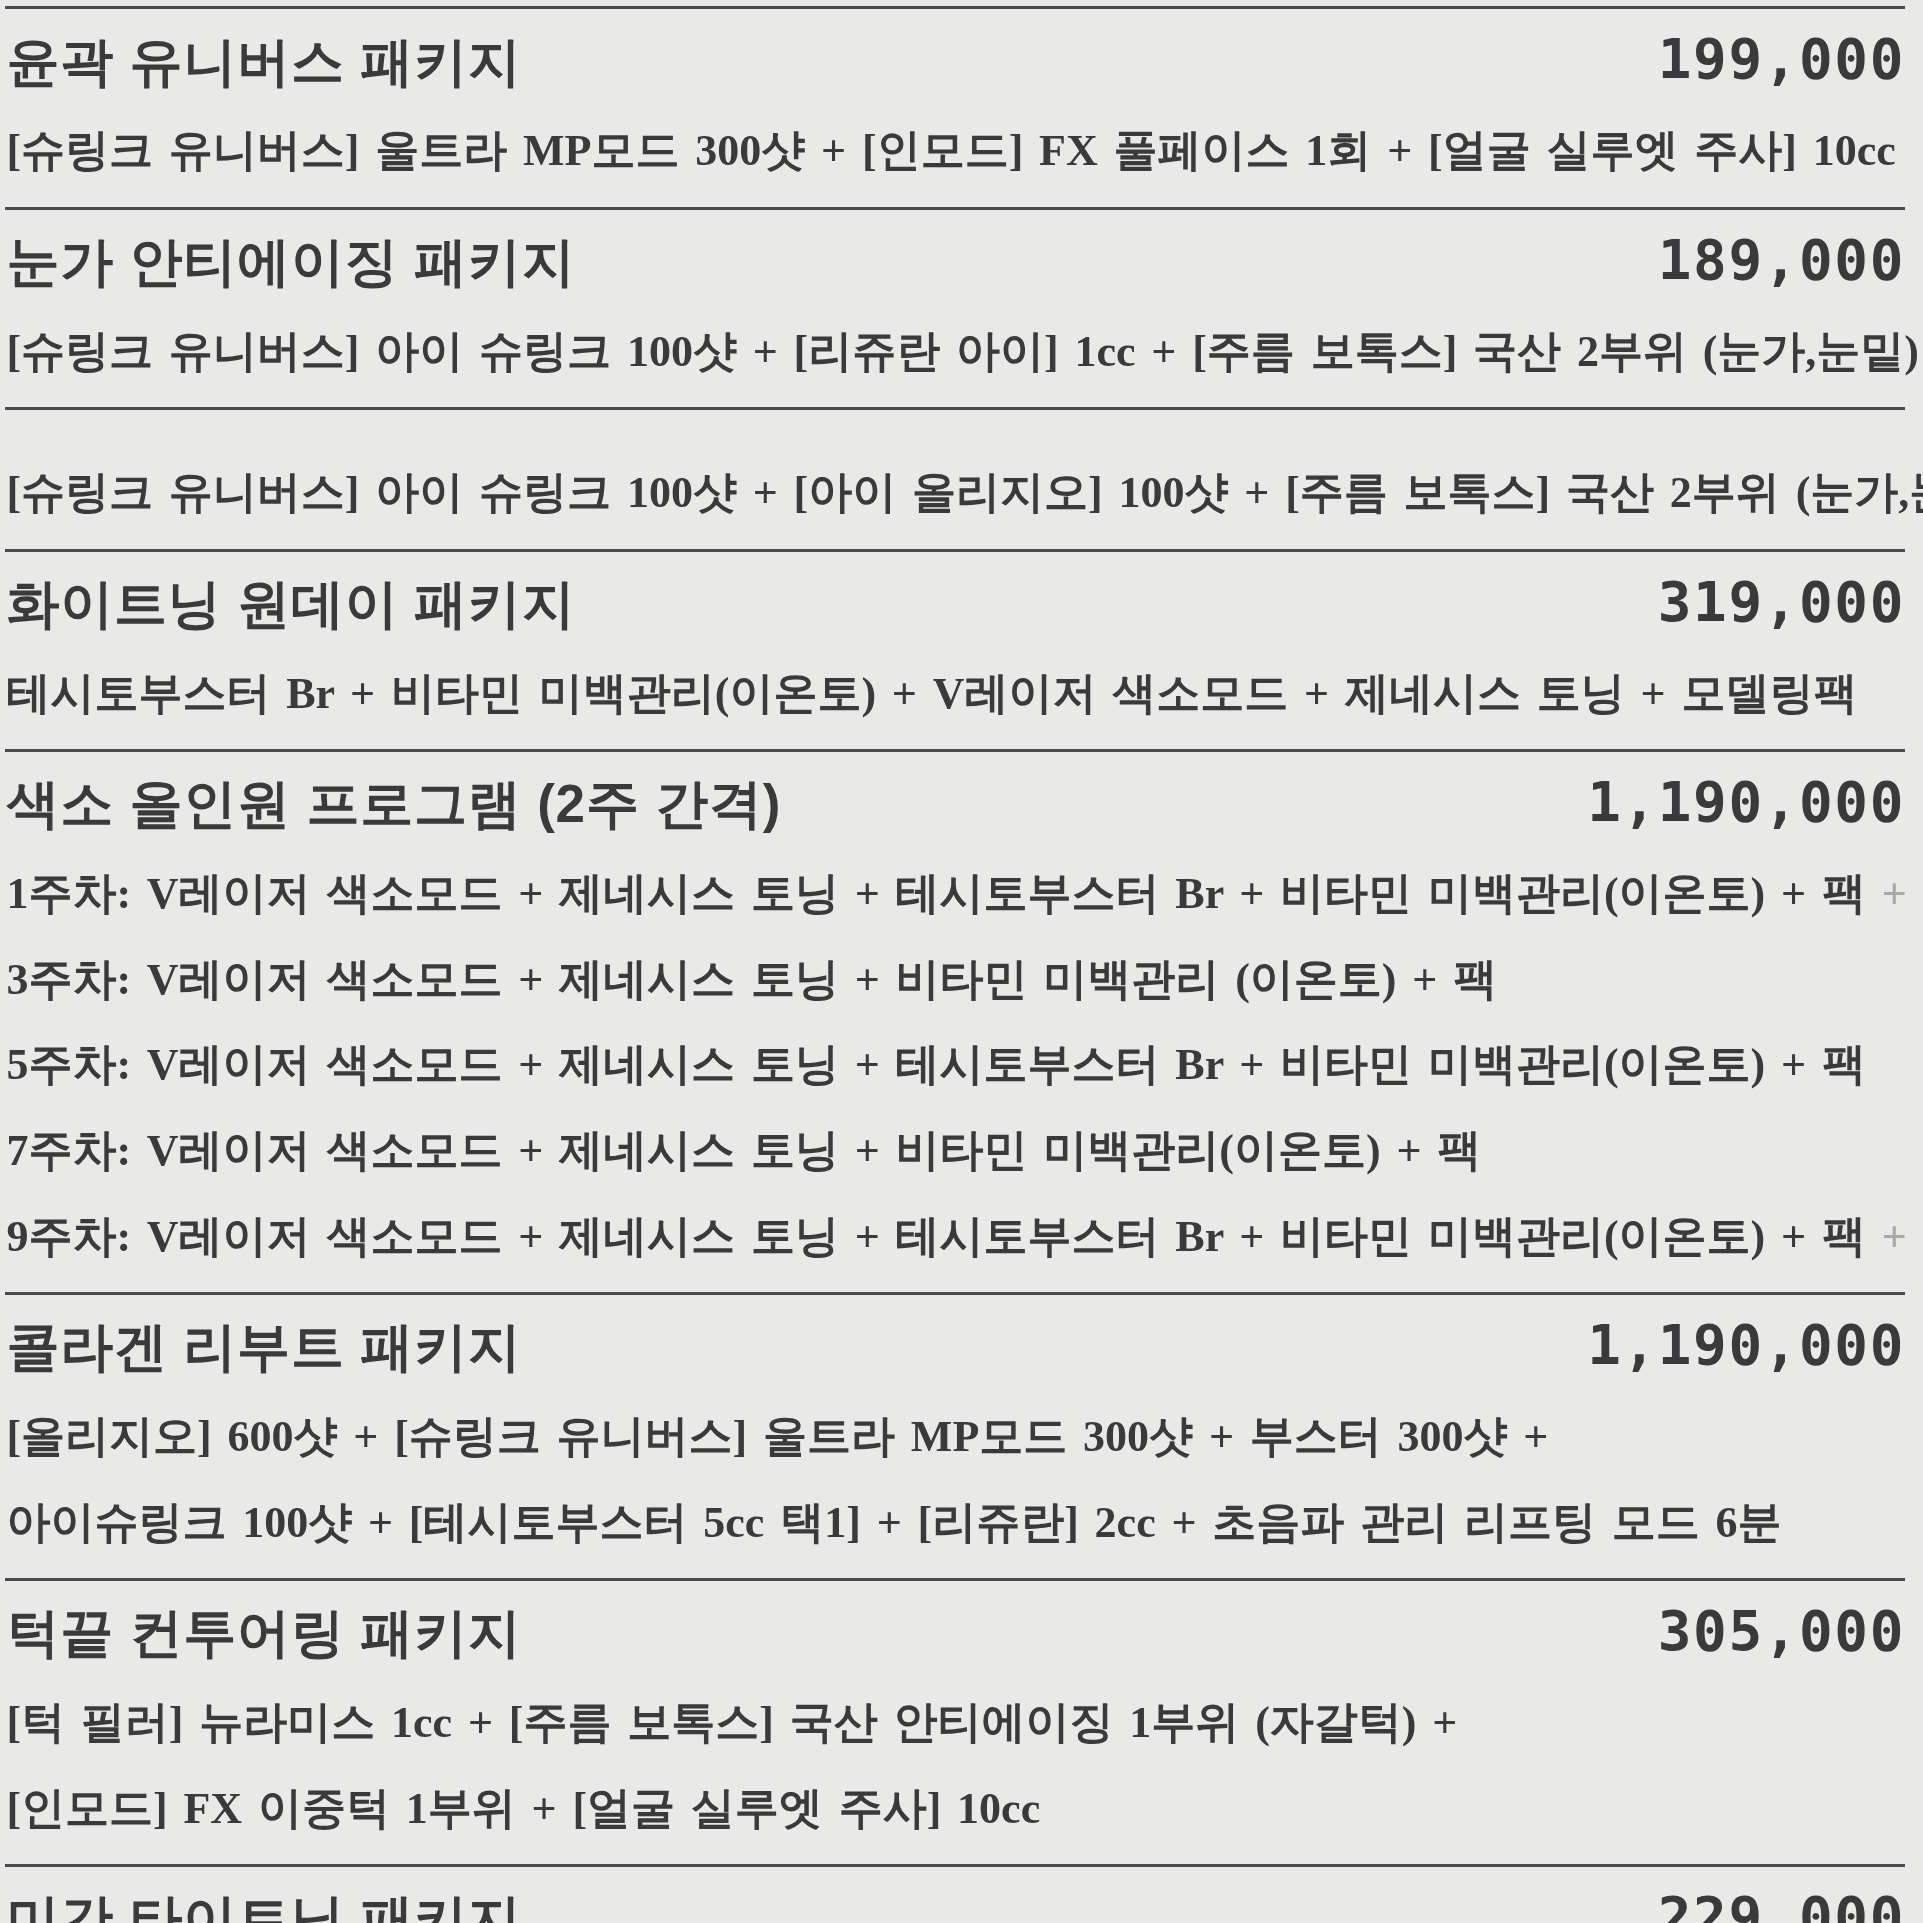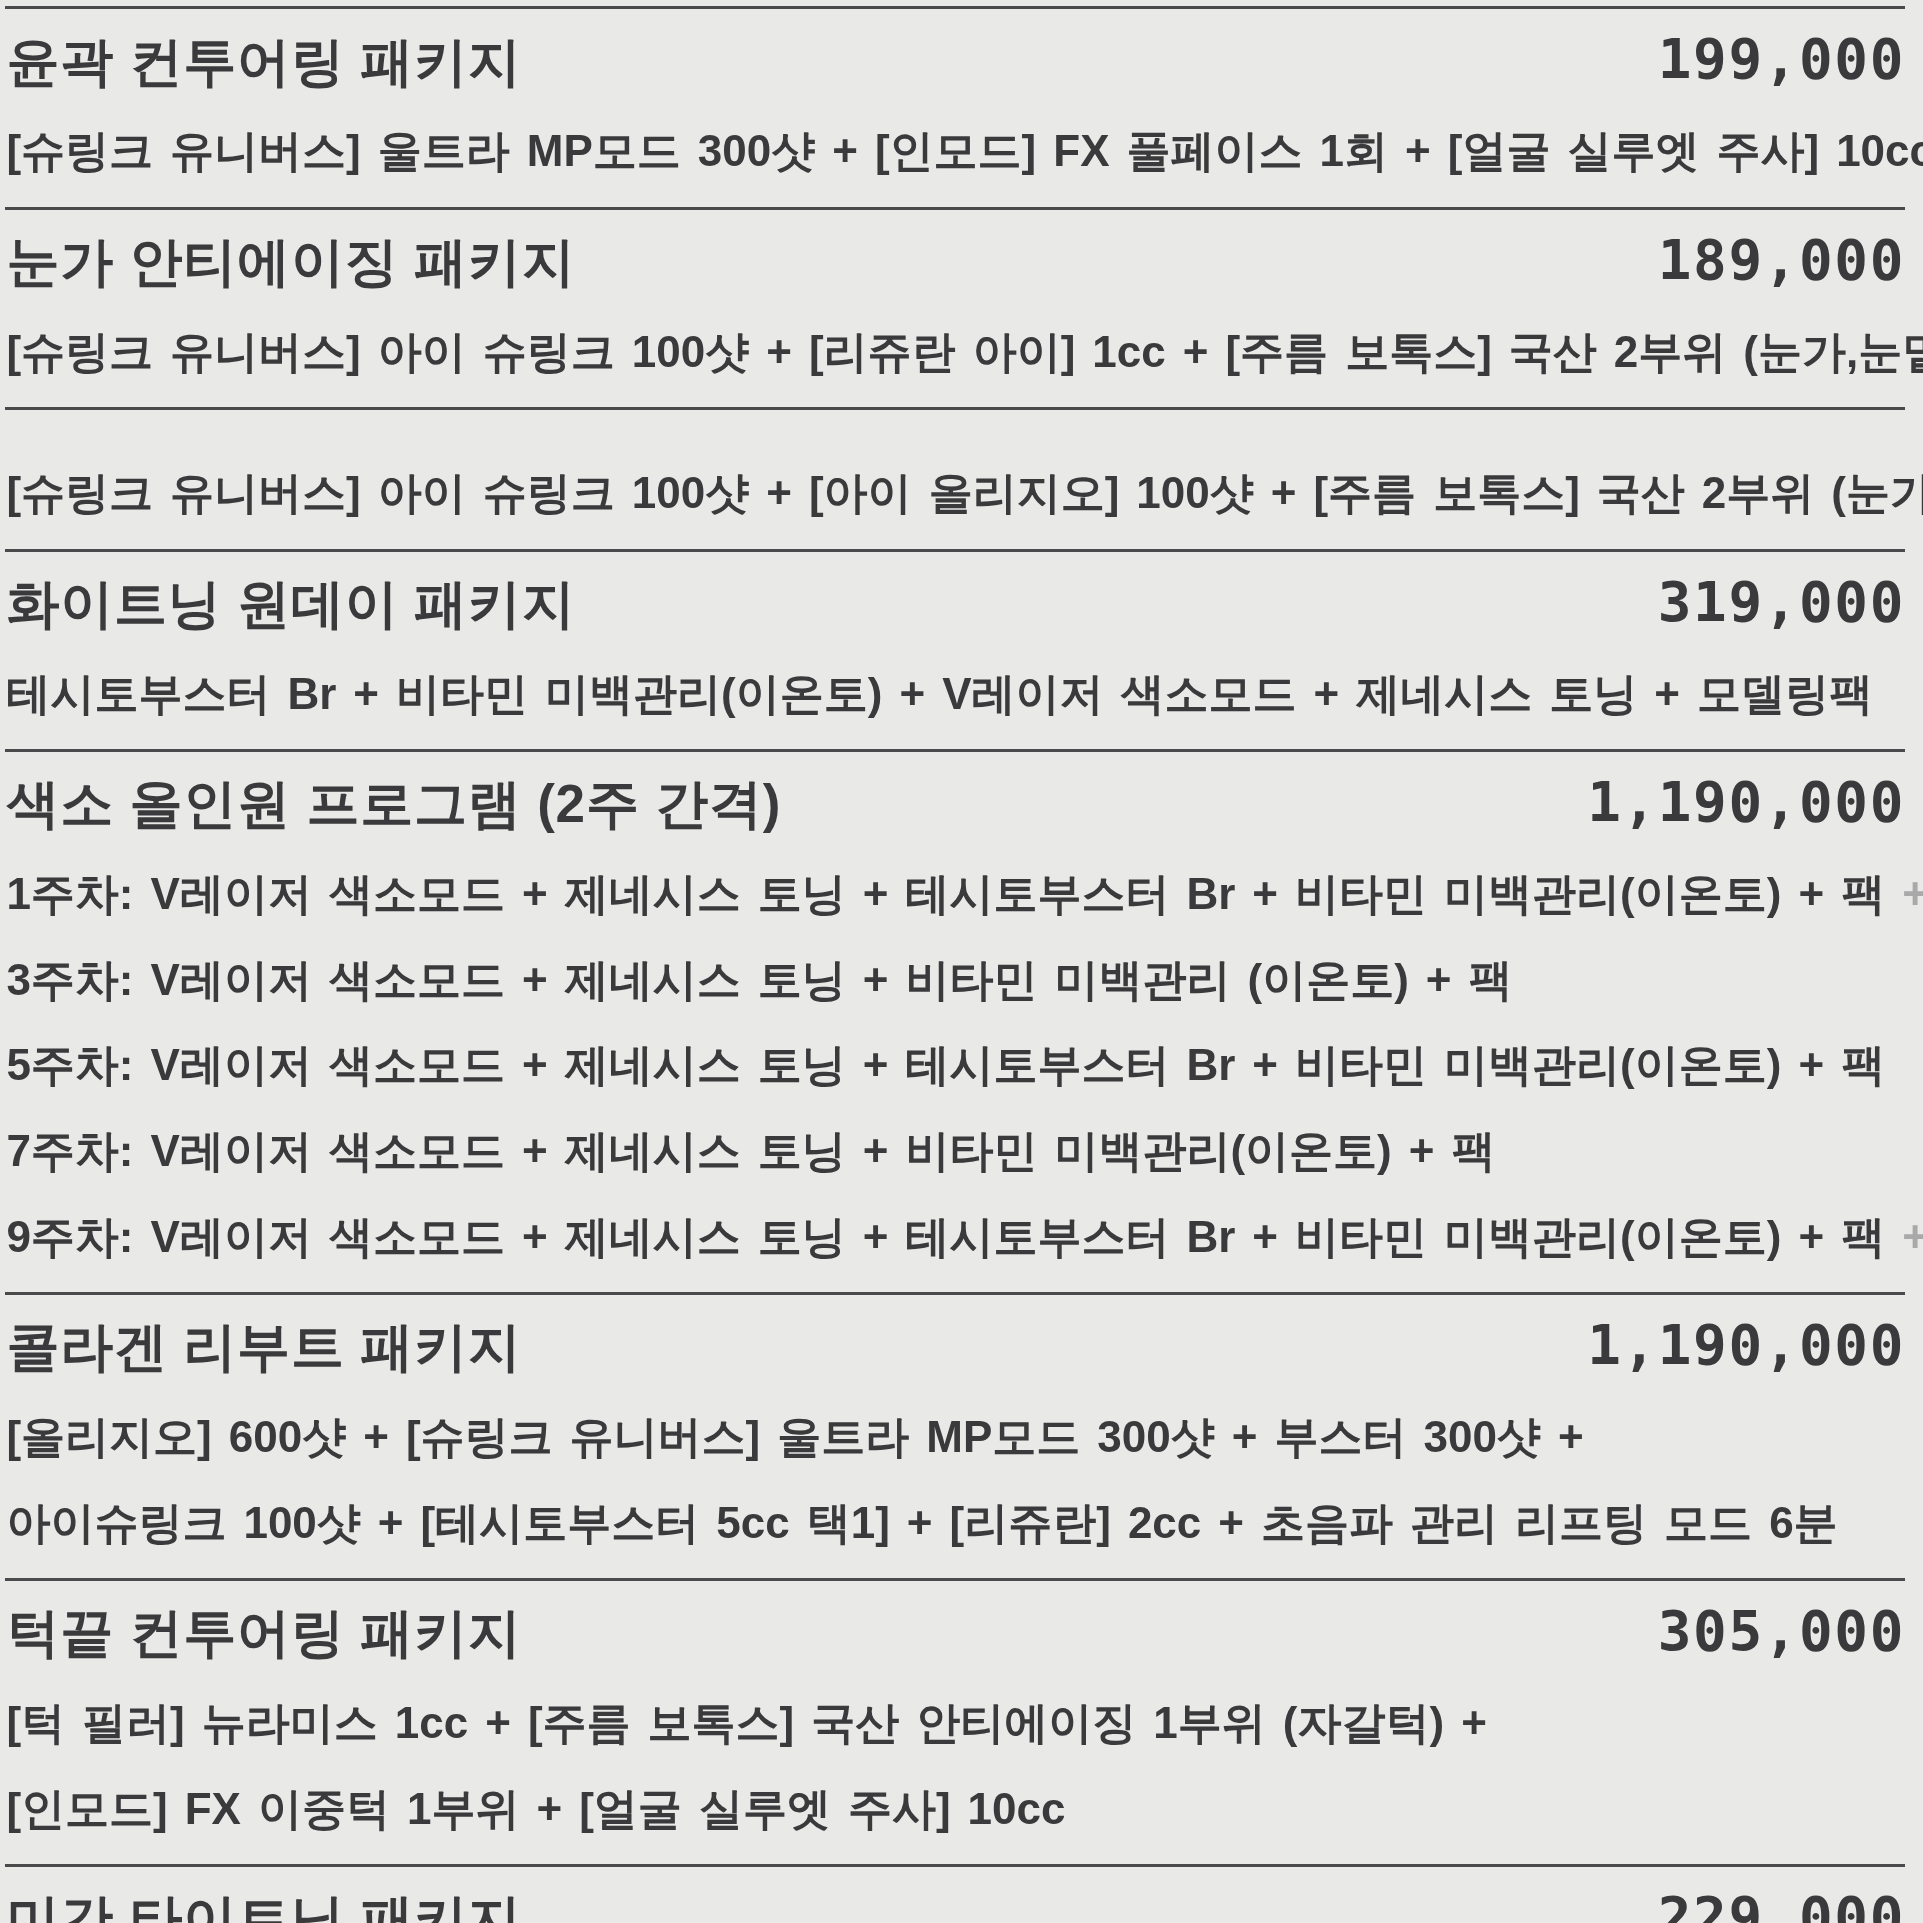--- a/index.html
+++ b/index.html
@@ -43,20 +43,21 @@
   .pkg-price {
     font-family: "DejaVu Sans Mono", "Liberation Mono", monospace;
     font-size: 56px;
     font-weight: 700;
     letter-spacing: 1.6px;
     line-height: 1.05;
     white-space: nowrap;
   }
   .desc {
     margin: 0;
+    font-family: Liberation Serif, serif;
   }
   .desc-line {
     margin: 39px 0 0 0;
     font-size: 44px;
     font-weight: 700;
     letter-spacing: 0px;
     line-height: 1.06;
     word-spacing: 4.8px;
     white-space: nowrap;
   }
@@ -65,21 +66,21 @@
   }
 </style>
 </head>
 <body>
 
 <div class="page">
   <hr class="rule">
   <div id="sections-root">
   <section class="pkg">
     <div class="head">
-      <h2 class="pkg-title">윤곽 컨투어링 패키지</h2>
+      <h2 class="pkg-title">윤곽 유니버스 패키지</h2>
       <div class="pkg-price">199,000</div>
     </div>
     <div class="desc">
           <p class="desc-line"><span>[슈링크 유니버스] 울트라 MP모드 300샷 + [인모드] FX 풀페이스 1회 + [얼굴 실루엣 주사] 10cc</span></p>
         </div>
   </section>
 <hr class="rule">
   <section class="pkg">
     <div class="head">
       <h2 class="pkg-title">눈가 안티에이징 패키지</h2>

